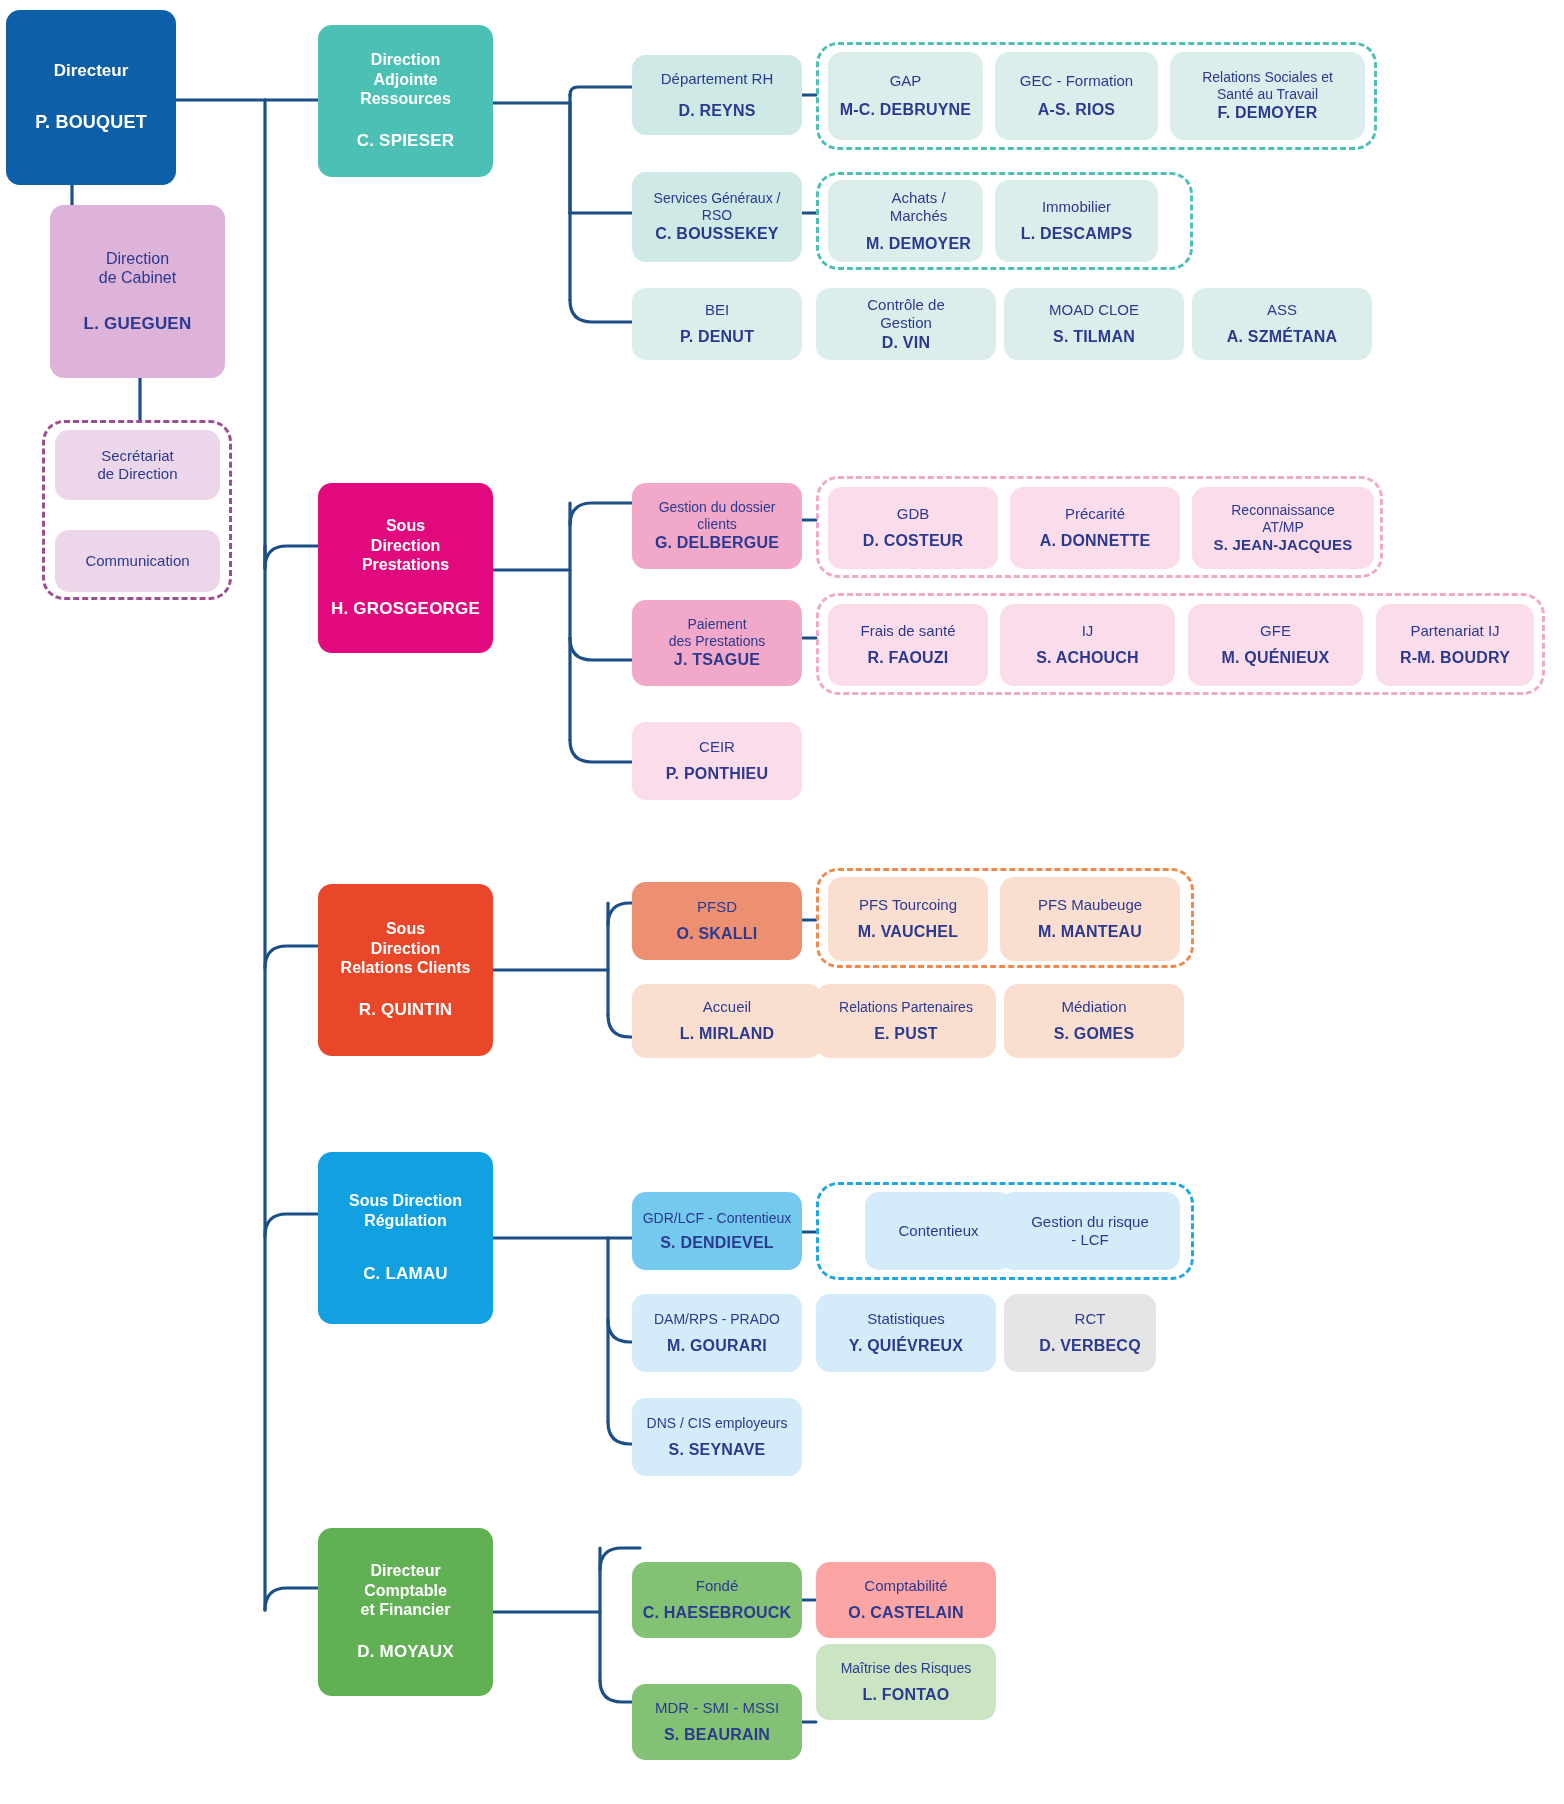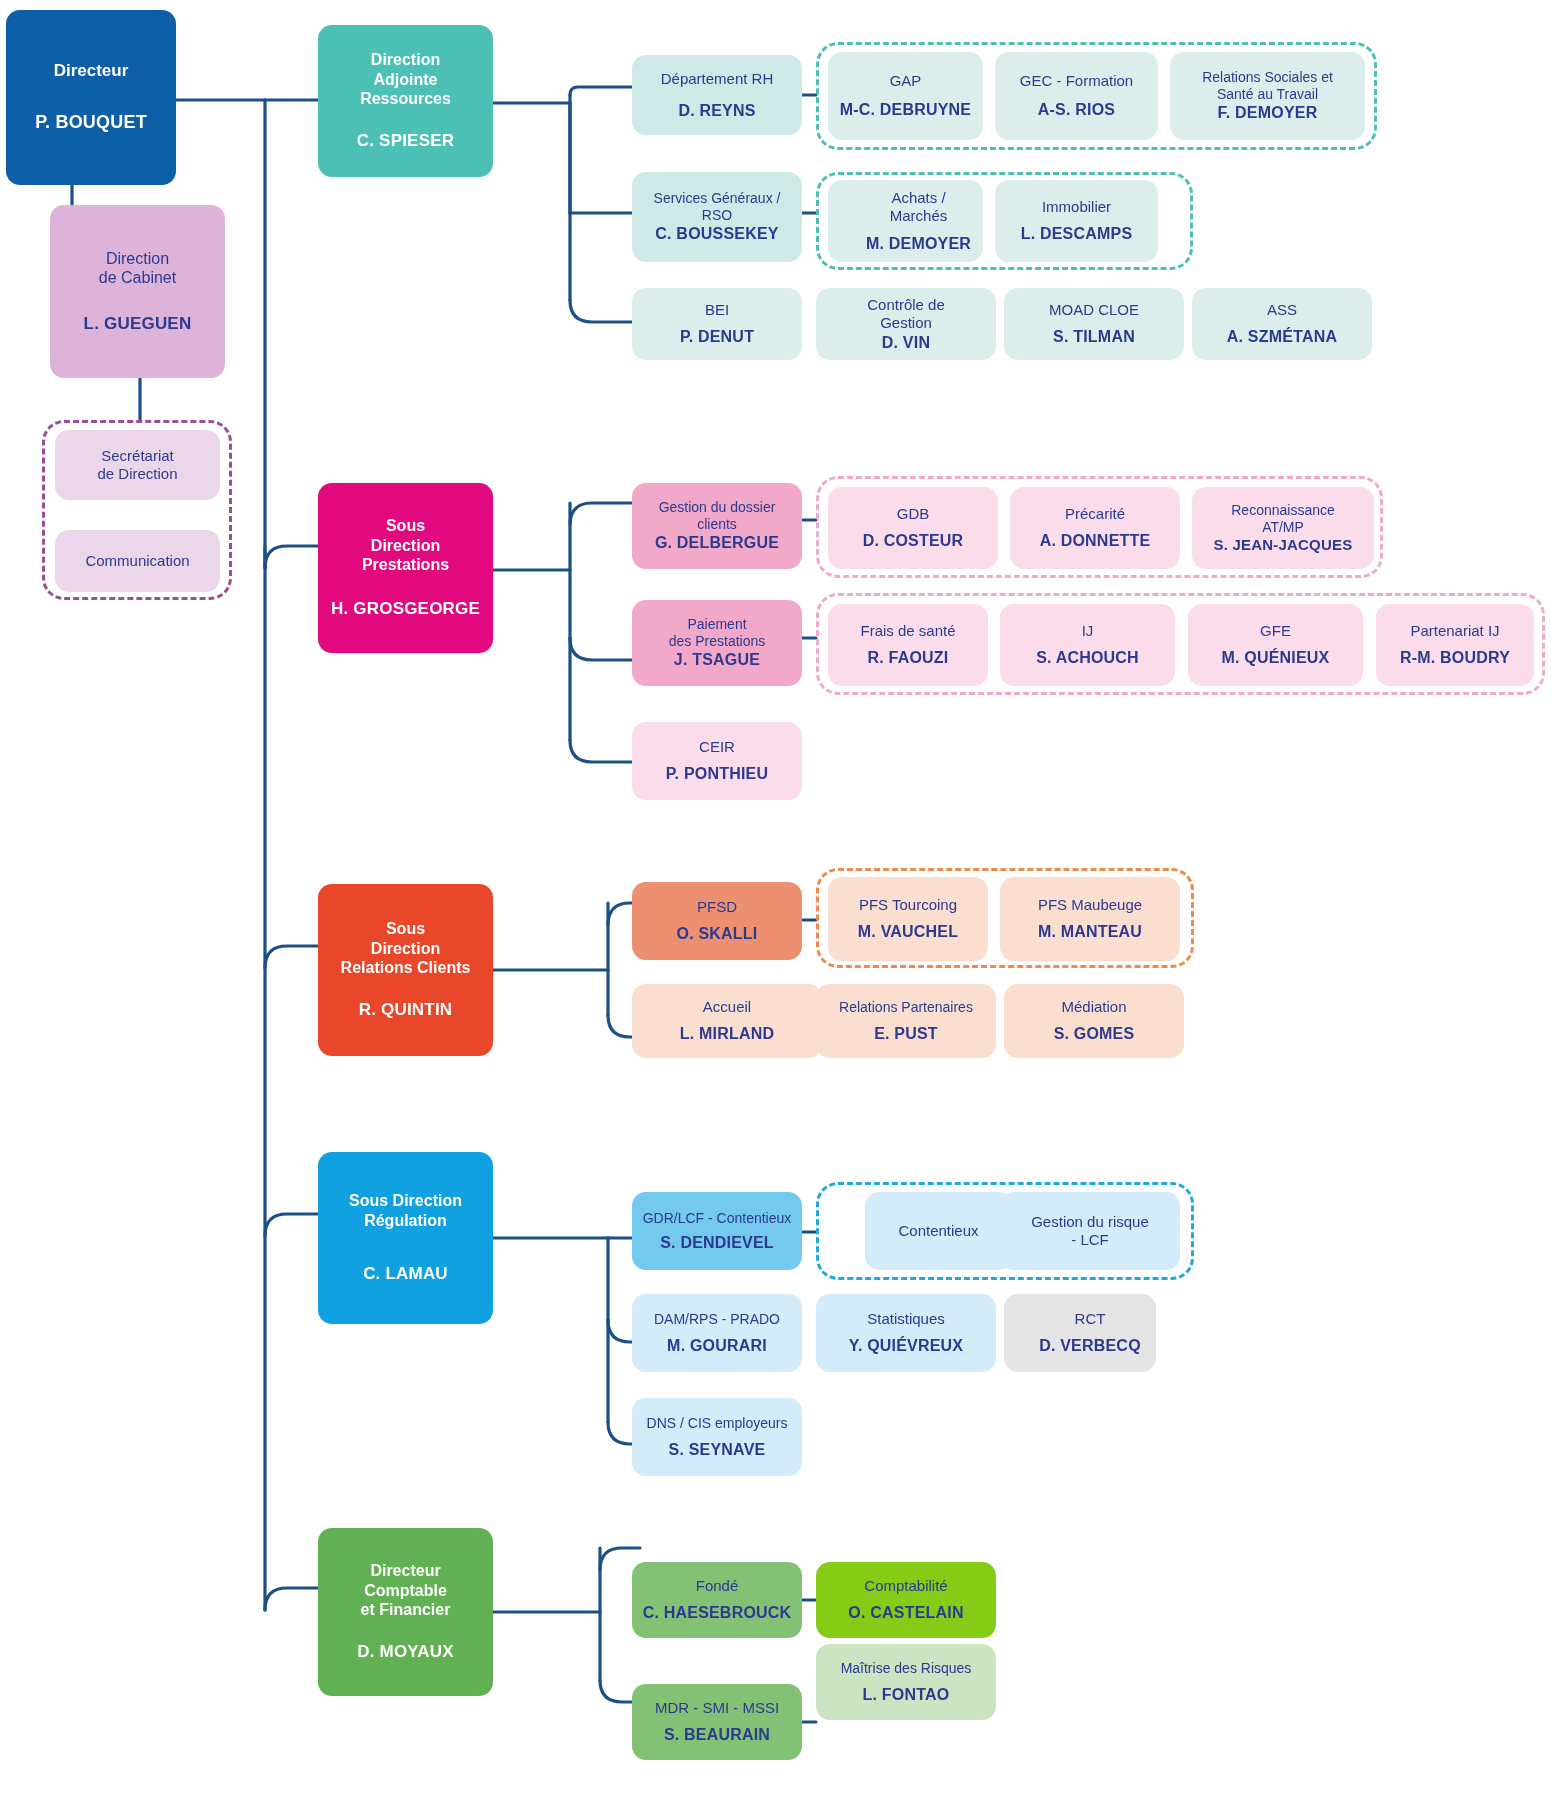--- a/index.html
+++ b/index.html
@@ -323,21 +323,21 @@
     <div class="title" style="font-weight:700;">Directeur</div>
     <div class="title" style="font-weight:700;">Comptable</div>
     <div class="title" style="font-weight:700;">et Financier</div>
     <div class="person" style="margin-top:22px;">D. MOYAUX</div>
   </div>
 
   <div class="node" style="left:632px; top:1562px; width:170px; height:76px; background:#83c275;">
     <div class="title">Fondé</div>
     <div class="person" style="margin-top:8px;">C. HAESEBROUCK</div>
   </div>
-  <div class="node" style="left:816px; top:1562px; width:180px; height:76px; background:#84cc16;">
+  <div class="node" style="left:816px; top:1562px; width:180px; height:76px; background:#fca5a5;">
     <div class="title">Comptabilité</div>
     <div class="person" style="margin-top:8px;">O. CASTELAIN</div>
   </div>
 
   <div class="node" style="left:632px; top:1684px; width:170px; height:76px; background:#83c275;">
     <div class="title">MDR - SMI - MSSI</div>
     <div class="person" style="margin-top:8px;">S. BEAURAIN</div>
   </div>
   <div class="node" style="left:816px; top:1644px; width:180px; height:76px; background:#cbe4c2;">
     <div class="title" style="font-size:14px;">Maîtrise des Risques</div>

